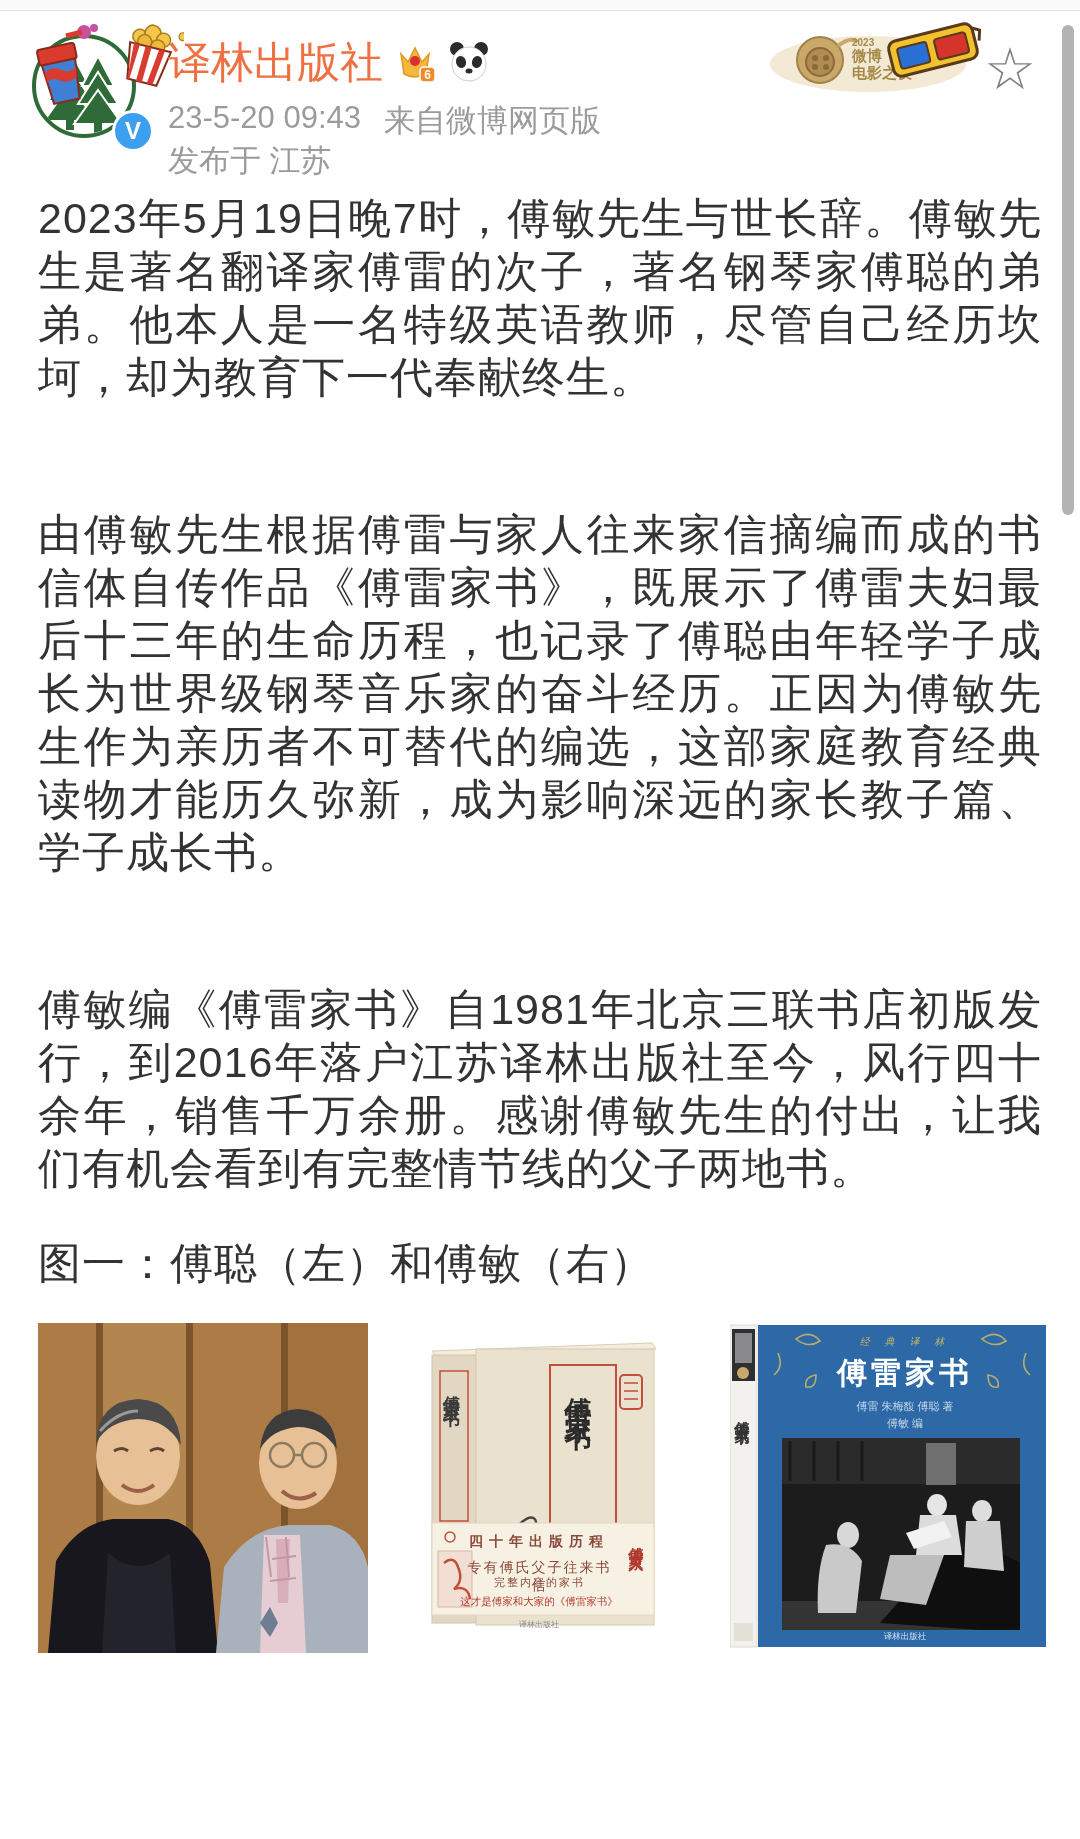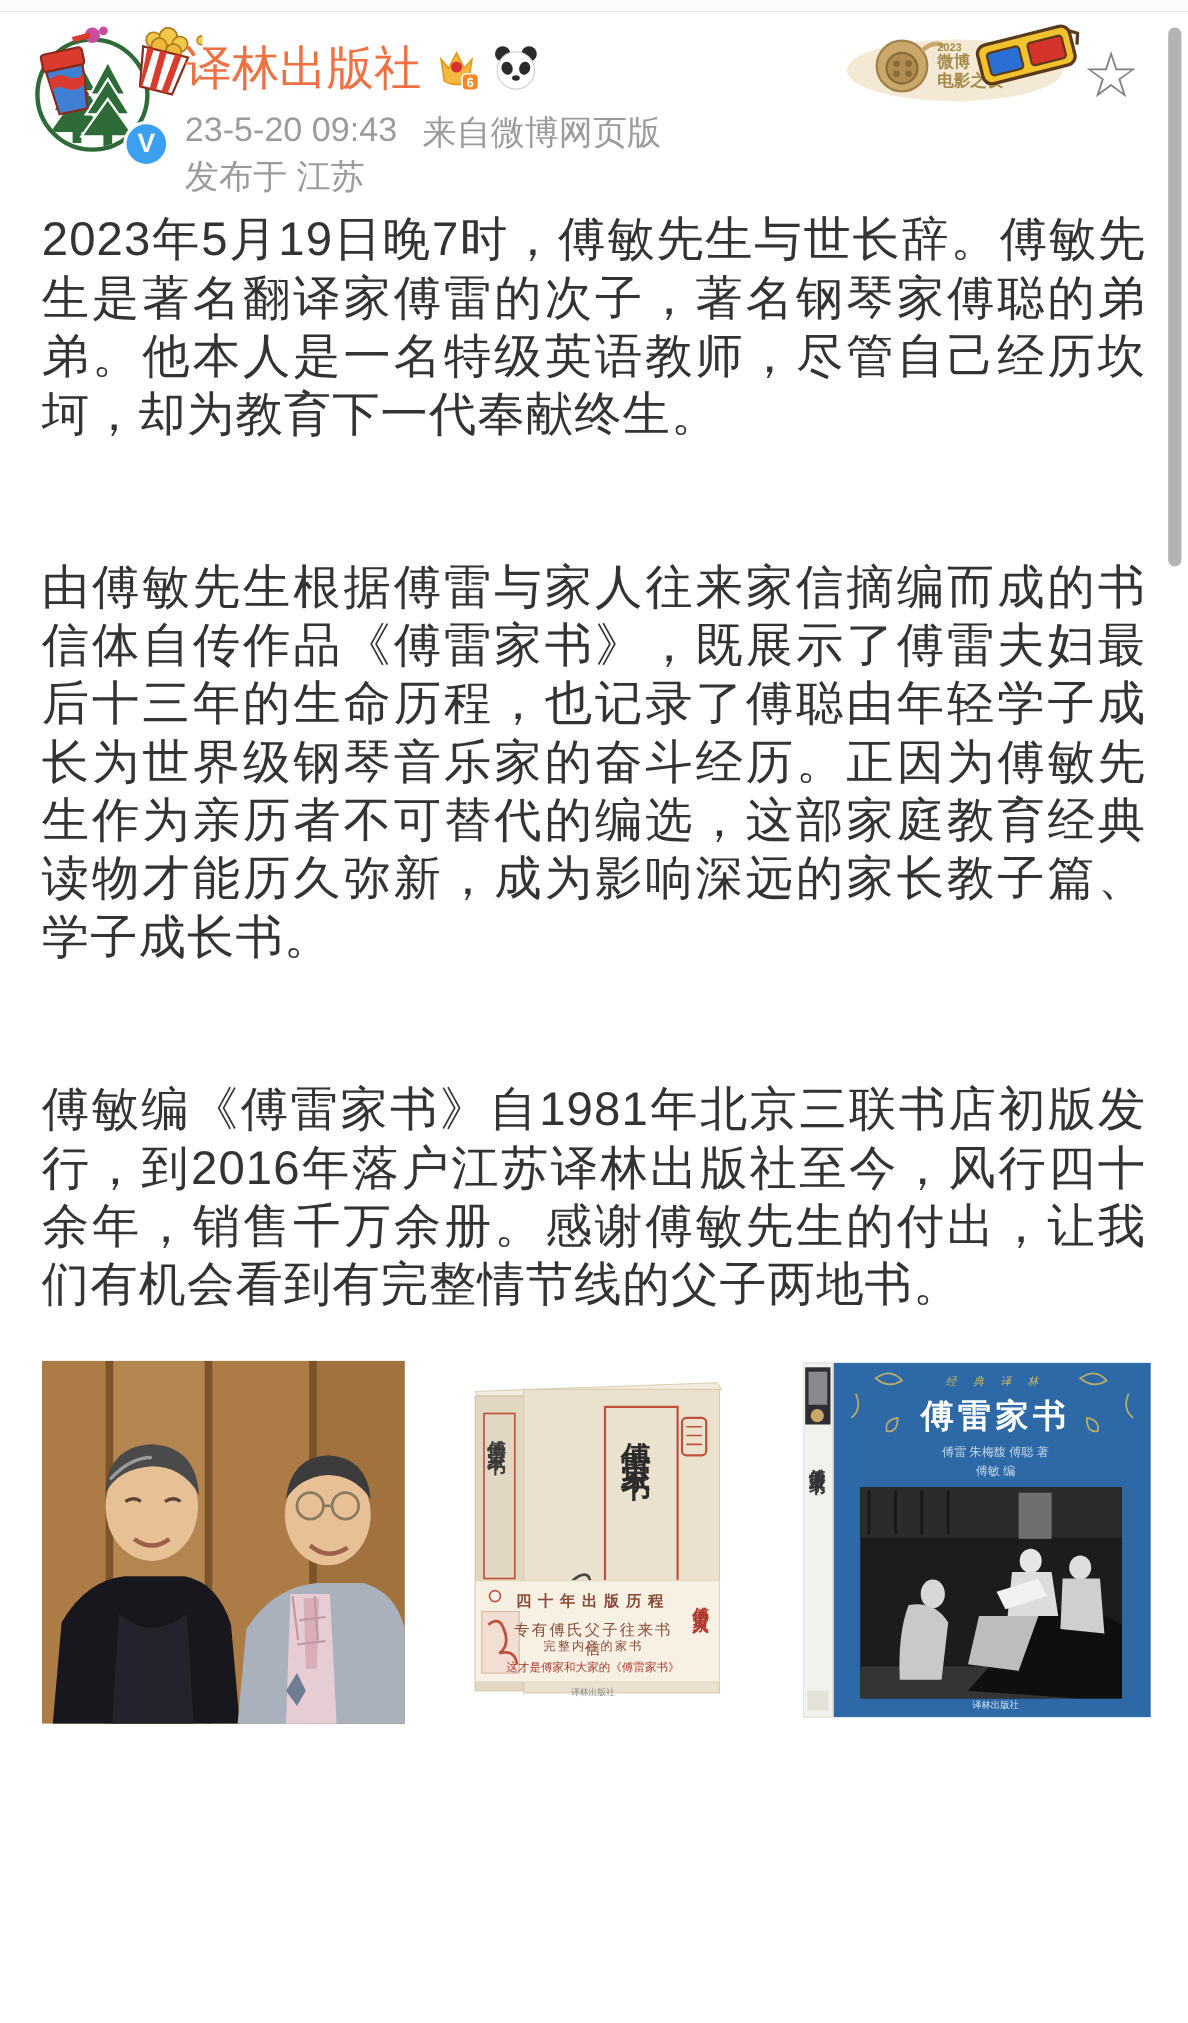--- a/index.html
+++ b/index.html
@@ -154,20 +154,21 @@
 </div>
 
 <div class="star">☆</div>
 
 <div class="scrollbar-thumb"></div>
 
 <main>
   <p>2023年5月19日晚7时，傅敏先生与世长辞。傅敏先生是著名翻译家傅雷的次子，著名钢琴家傅聪的弟弟。他本人是一名特级英语教师，尽管自己经历坎坷，却为教育下一代奉献终生。</p>
   <p>由傅敏先生根据傅雷与家人往来家信摘编而成的书信体自传作品《傅雷家书》，既展示了傅雷夫妇最后十三年的生命历程，也记录了傅聪由年轻学子成长为世界级钢琴音乐家的奋斗经历。正因为傅敏先生作为亲历者不可替代的编选，这部家庭教育经典读物才能历久弥新，成为影响深远的家长教子篇、学子成长书。</p>
   <p class="p3">傅敏编《傅雷家书》自1981年北京三联书店初版发行，到2016年落户江苏译林出版社至今，风行四十余年，销售千万余册。感谢傅敏先生的付出，让我们有机会看到有完整情节线的父子两地书。</p>
+  <p class="caption">图一：傅聪（左）和傅敏（右）</p>
 
   <div class="images">
 
     <figure class="fig1">
       <svg width="330" height="330" viewBox="0 0 330 330">
         <rect width="330" height="330" fill="#a6763f"></rect>
         <rect x="0" y="0" width="330" height="330" fill="#b98a52" opacity="0.35"></rect>
         <rect x="58" y="0" width="7" height="330" fill="#6f4a24" opacity="0.8"></rect>
         <rect x="148" y="0" width="7" height="330" fill="#6f4a24" opacity="0.8"></rect>
         <rect x="243" y="0" width="7" height="330" fill="#6f4a24" opacity="0.8"></rect>

